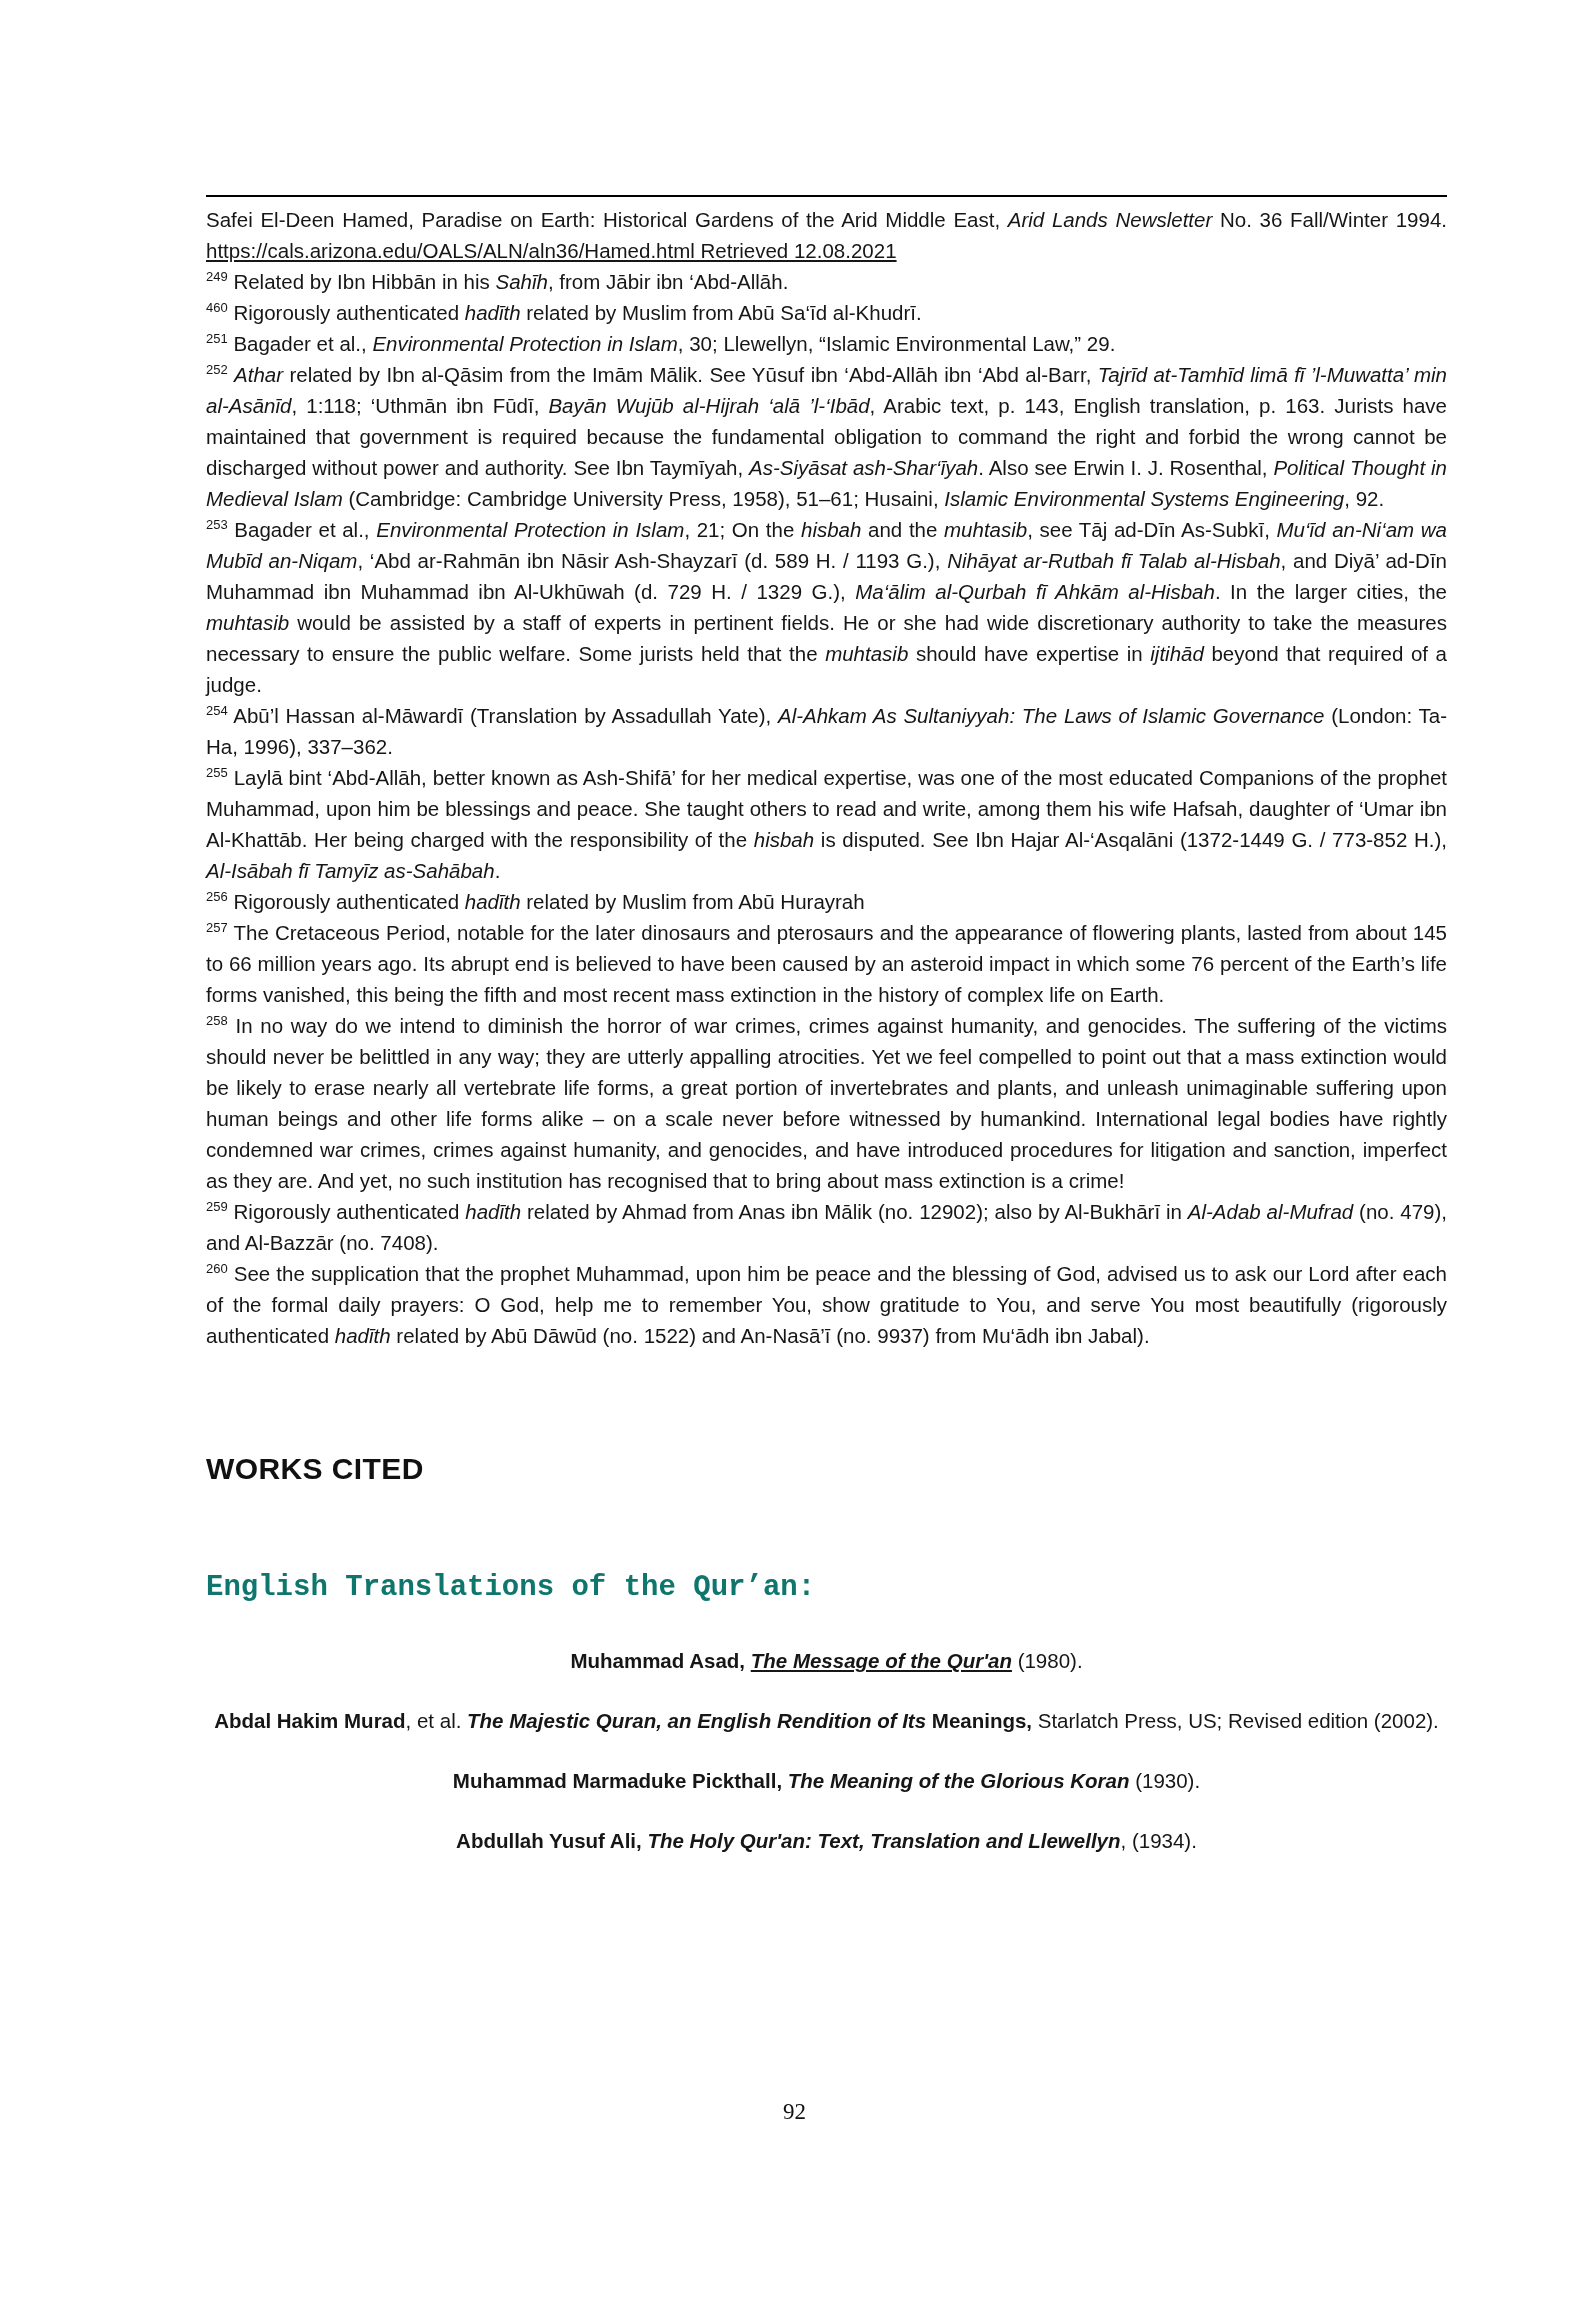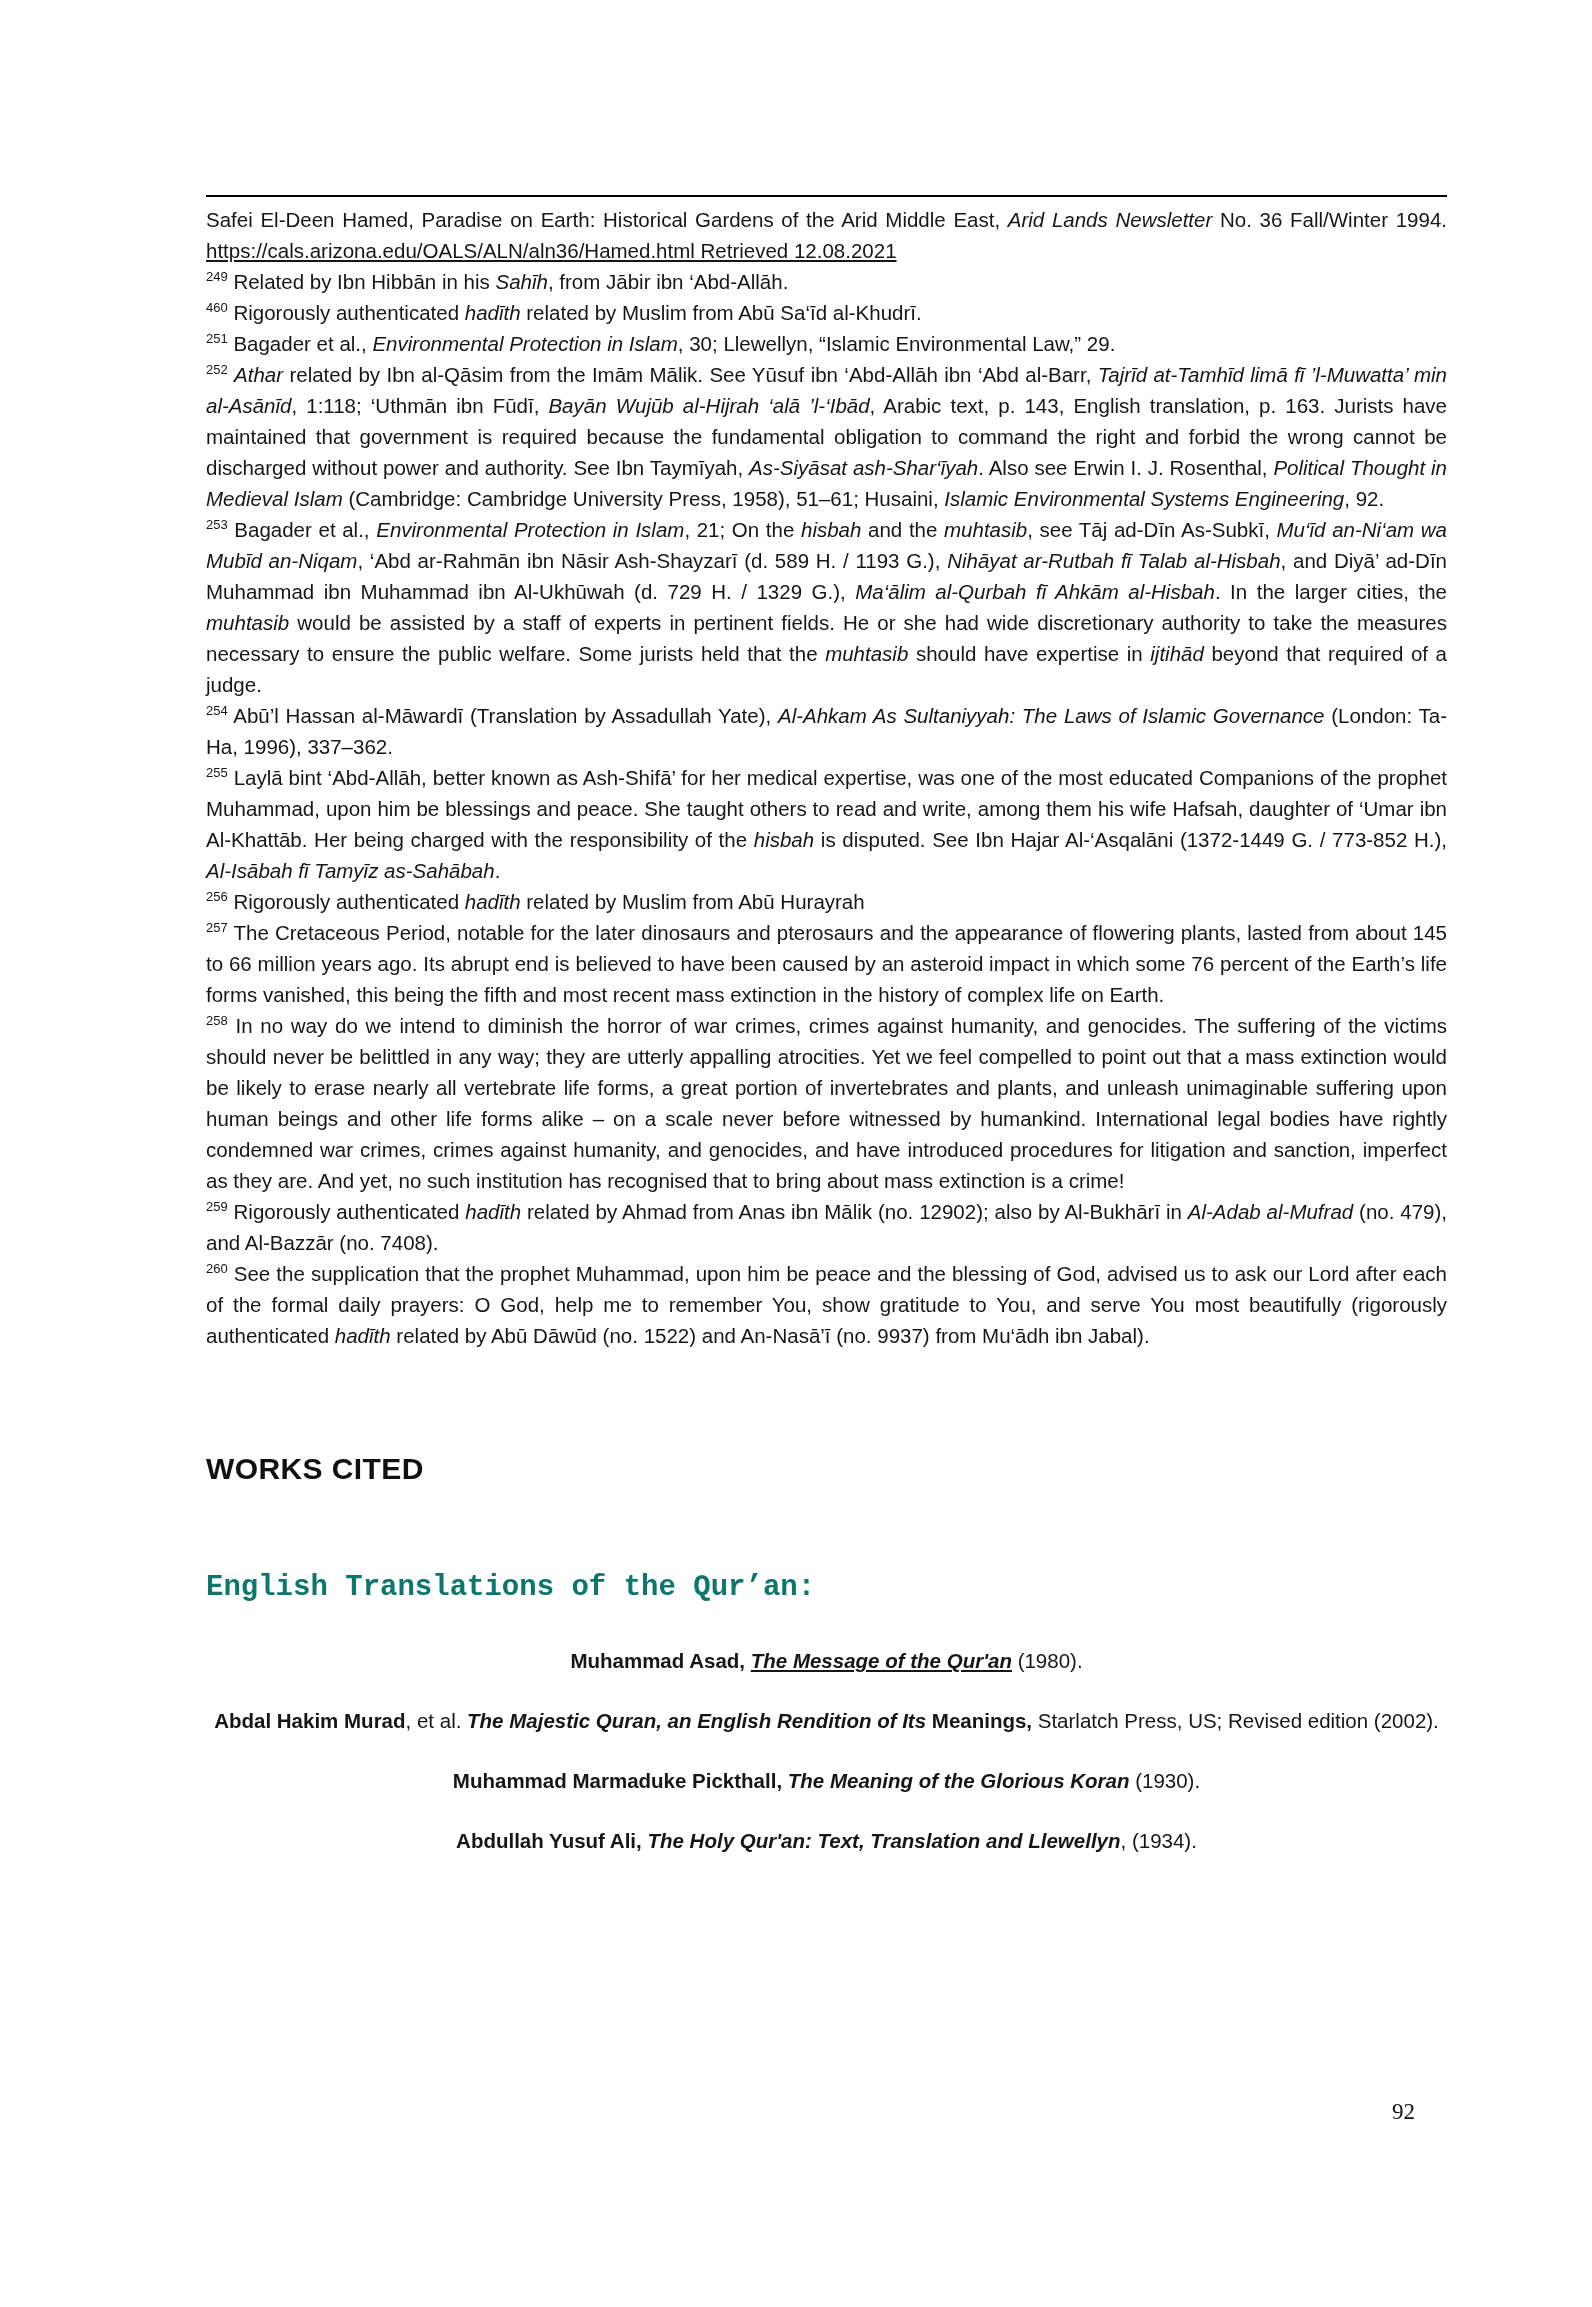--- a/index.html
+++ b/index.html
@@ -66,21 +66,21 @@
     text-align: center;
   }
   .bibliography p.bib-entry:first-child {
     margin-top: 0;
   }
   .page-number {
     position: absolute;
     left: 174px;
     top: 2099px;
     width: 1241px;
-    text-align: right;
+    text-align: center;
     font-family: "Liberation Serif", "DejaVu Serif", serif;
     font-size: 23px;
     color: #111111;
   }
 </style>
 </head>
 <body>
 
 <div class="content">
   <div class="top-rule"></div>

